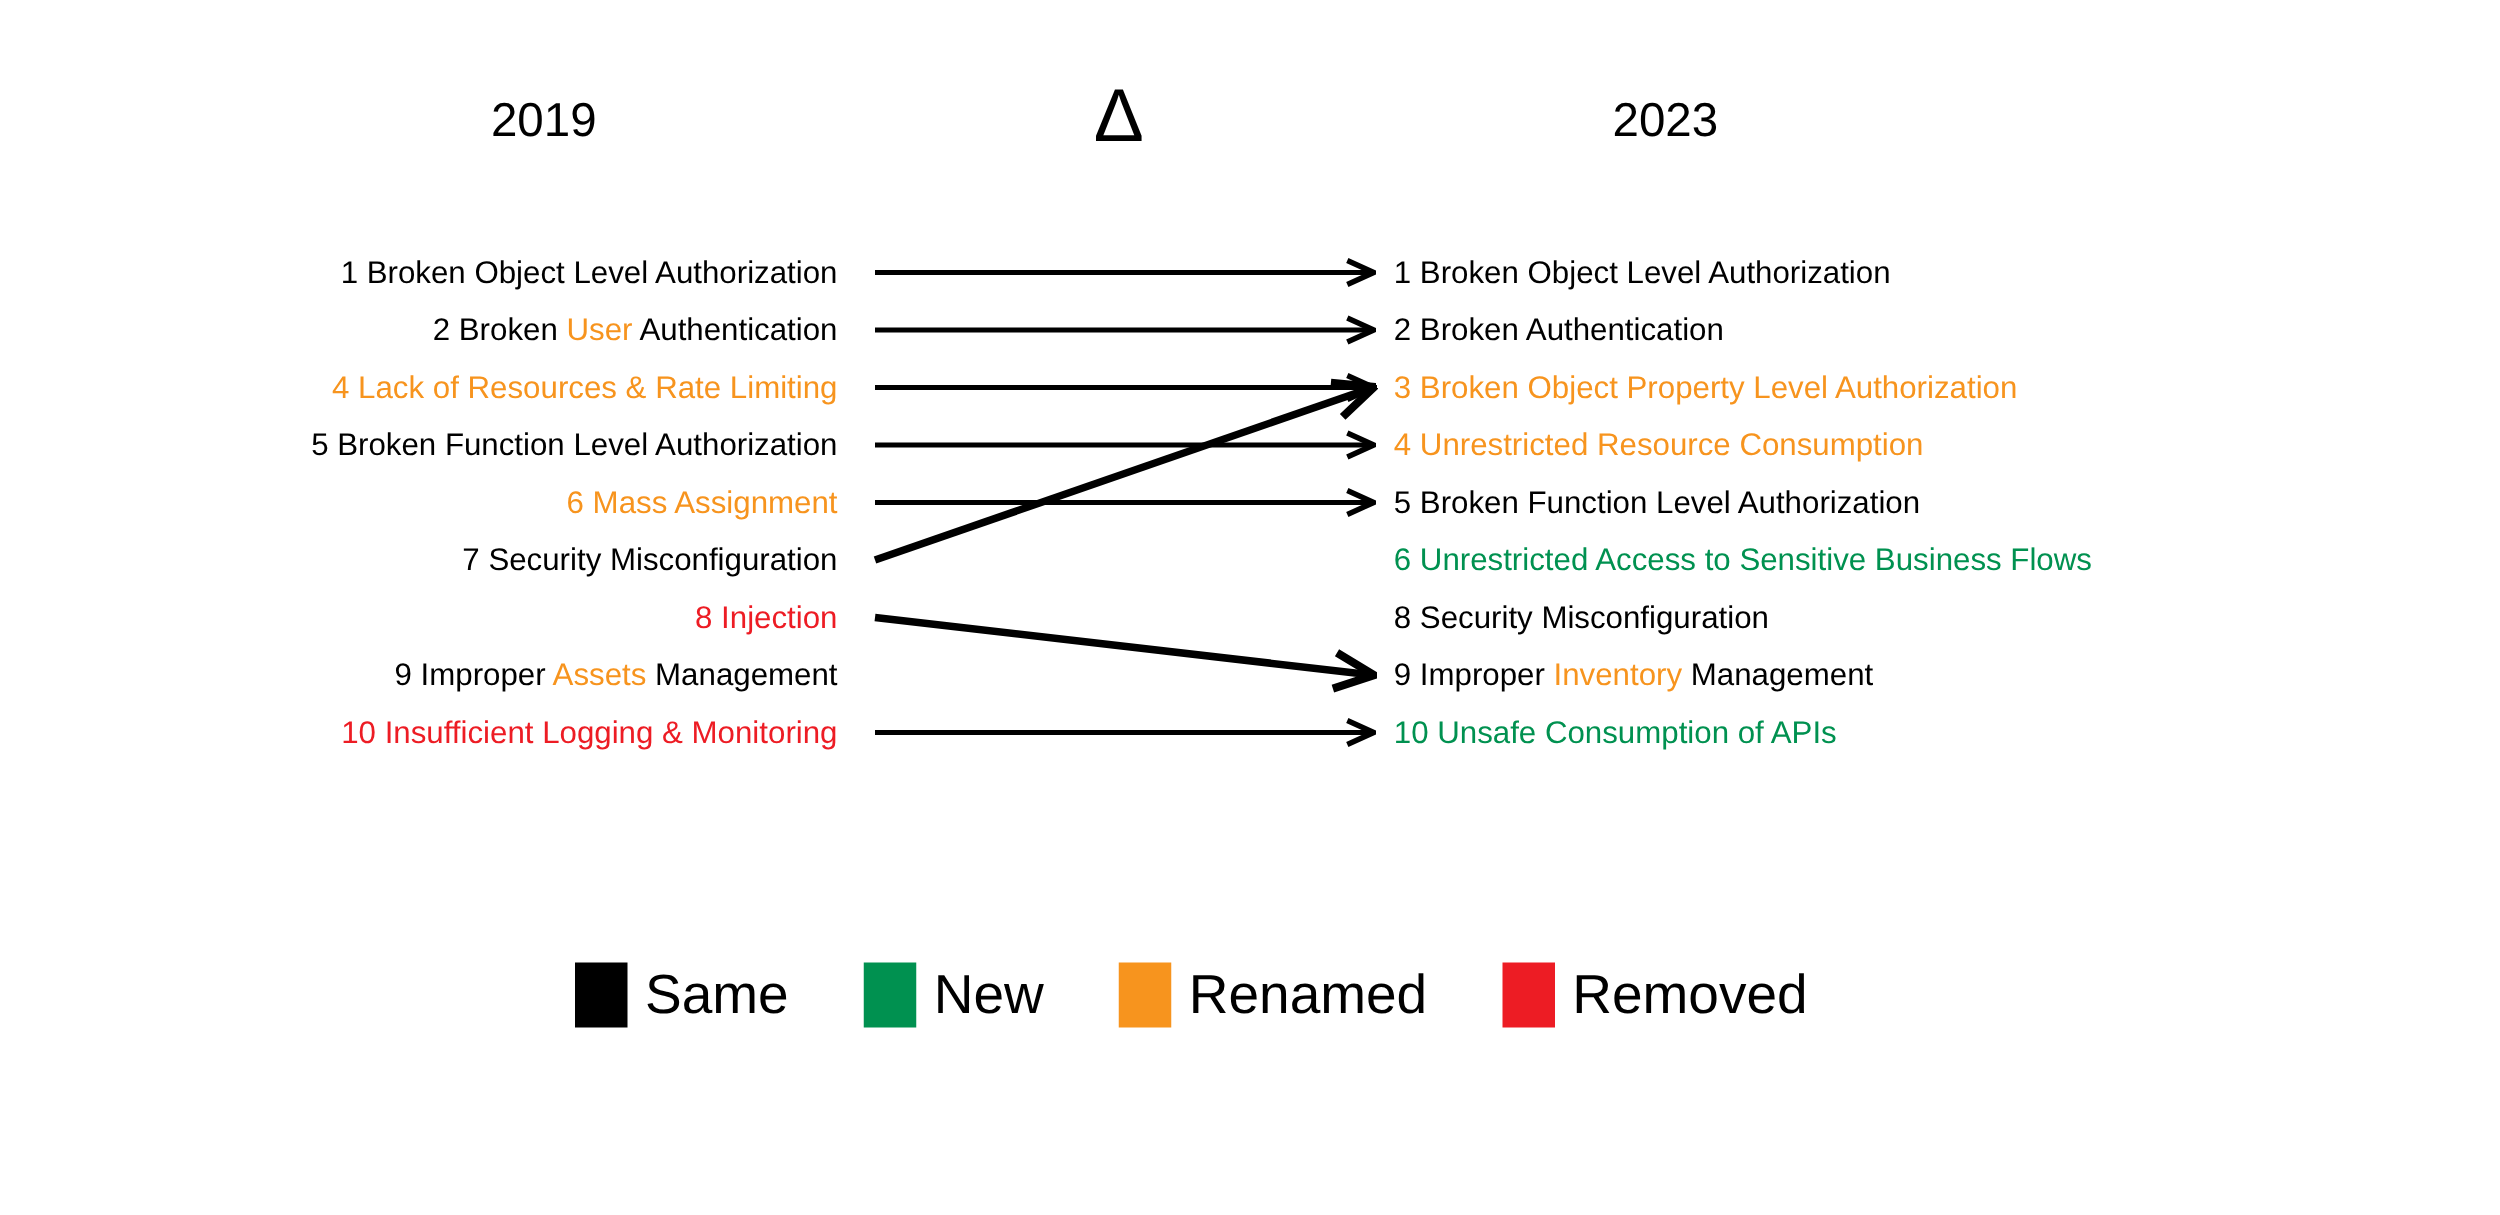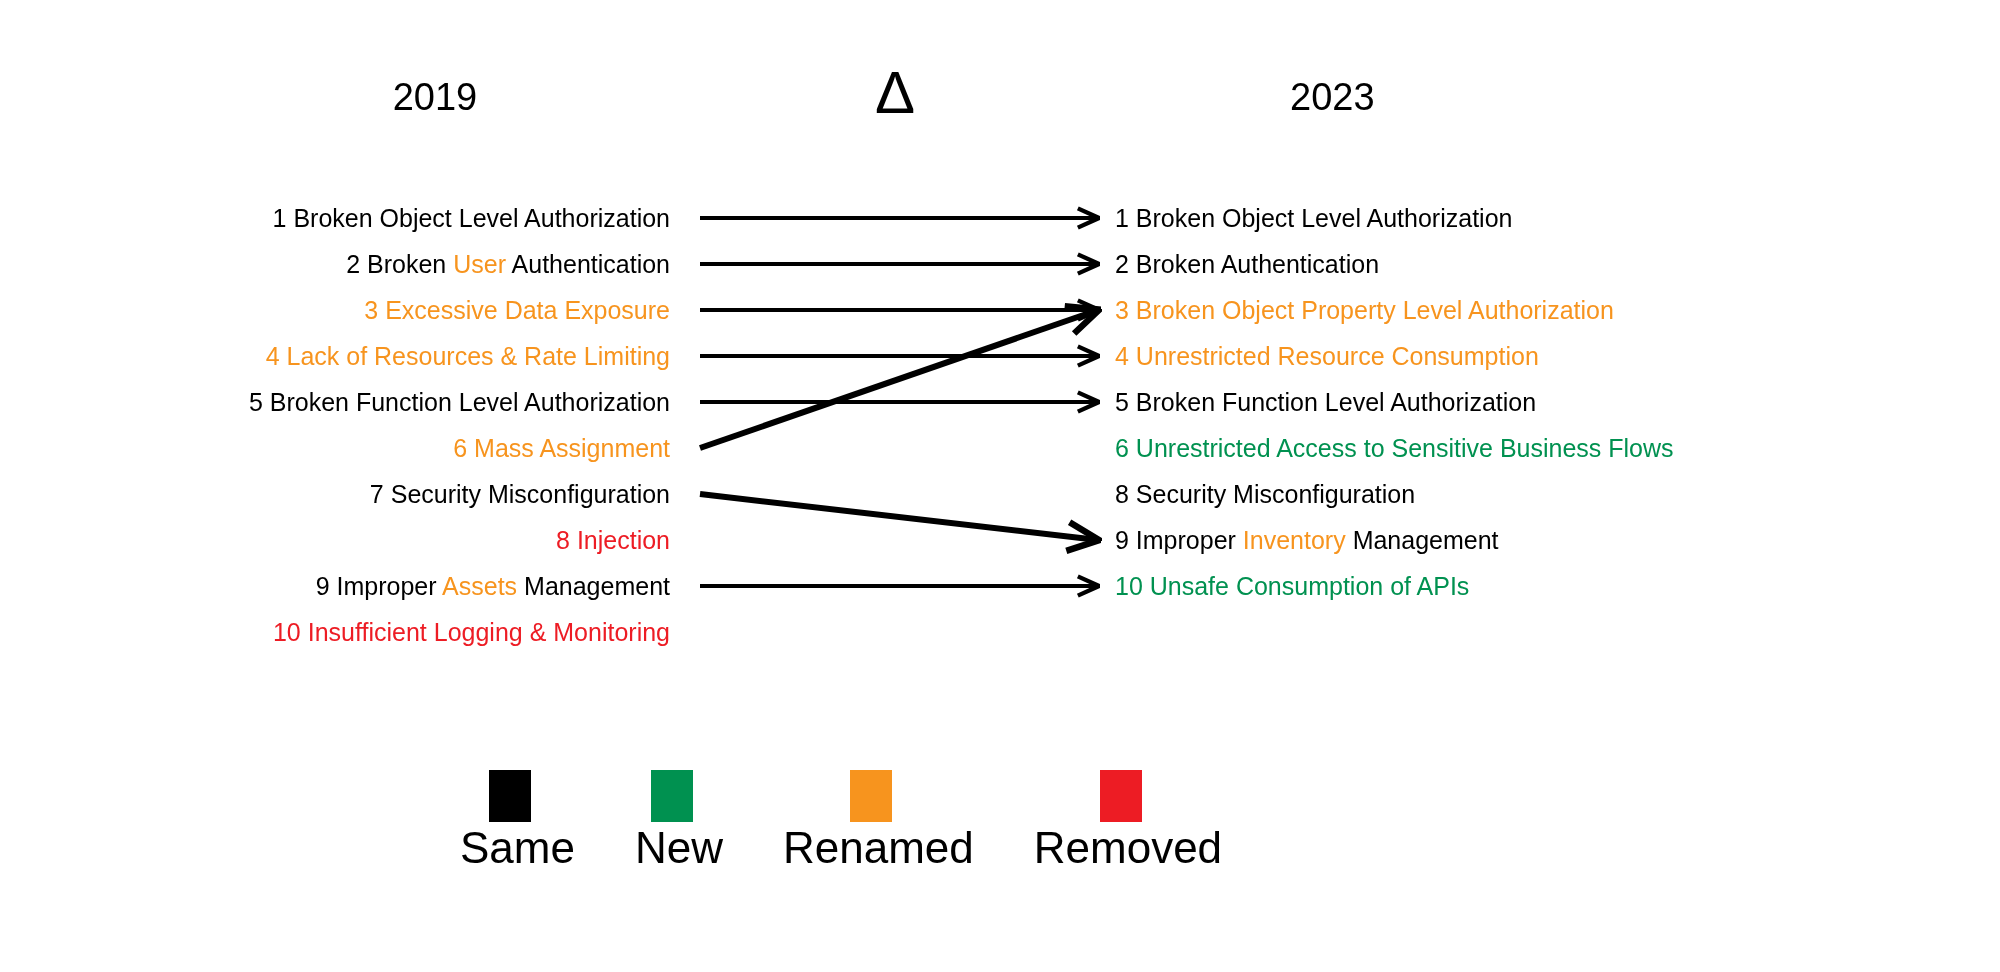--- a/index.html
+++ b/index.html
@@ -72,21 +72,21 @@
   #legend {
     position: absolute;
     left: 460px;
     top: 770px;
     display: flex;
     flex-direction: row;
     align-items: center;
   }
   .legend-item {
     display: flex;
-    flex-direction: column;
+    flex-direction: row;
     align-items: center;
     margin-right: 60px;
   }
   .legend-item:last-child { margin-right: 0; }
   .swatch {
     width: 42px;
     height: 52px;
     margin-right: 14px;
     flex: 0 0 auto;
   }
@@ -116,21 +116,20 @@
     <line x1="700" y1="356" x2="1098" y2="356" stroke="#000000" stroke-width="4" marker-end="url(#ah)"></line>
     <line x1="700" y1="402" x2="1098" y2="402" stroke="#000000" stroke-width="4" marker-end="url(#ah)"></line>
     <line x1="700" y1="448" x2="1098" y2="310" stroke="#000000" stroke-width="6" marker-end="url(#ah)"></line>
     <line x1="700" y1="494" x2="1098" y2="540" stroke="#000000" stroke-width="6" marker-end="url(#ah)"></line>
     <line x1="700" y1="586" x2="1098" y2="586" stroke="#000000" stroke-width="4" marker-end="url(#ah)"></line>
   </svg>
 
 <div id="col-2019">
     <div class="row"><span class="c-same">1 Broken Object Level Authorization</span></div>
     <div class="row"><span class="c-same">2 Broken </span><span class="c-renamed">User</span><span class="c-same"> Authentication</span></div>
-    <div class="row"><span class="c-renamed">3 Excessive Data Exposure</span></div>
     <div class="row"><span class="c-renamed">4 Lack of Resources &amp; Rate Limiting</span></div>
     <div class="row"><span class="c-same">5 Broken Function Level Authorization</span></div>
     <div class="row"><span class="c-renamed">6 Mass Assignment</span></div>
     <div class="row"><span class="c-same">7 Security Misconfiguration</span></div>
     <div class="row"><span class="c-removed">8 Injection</span></div>
     <div class="row"><span class="c-same">9 Improper </span><span class="c-renamed">Assets</span><span class="c-same"> Management</span></div>
     <div class="row"><span class="c-removed">10 Insufficient Logging &amp; Monitoring</span></div>
   </div>
 
 <div id="col-2023">

